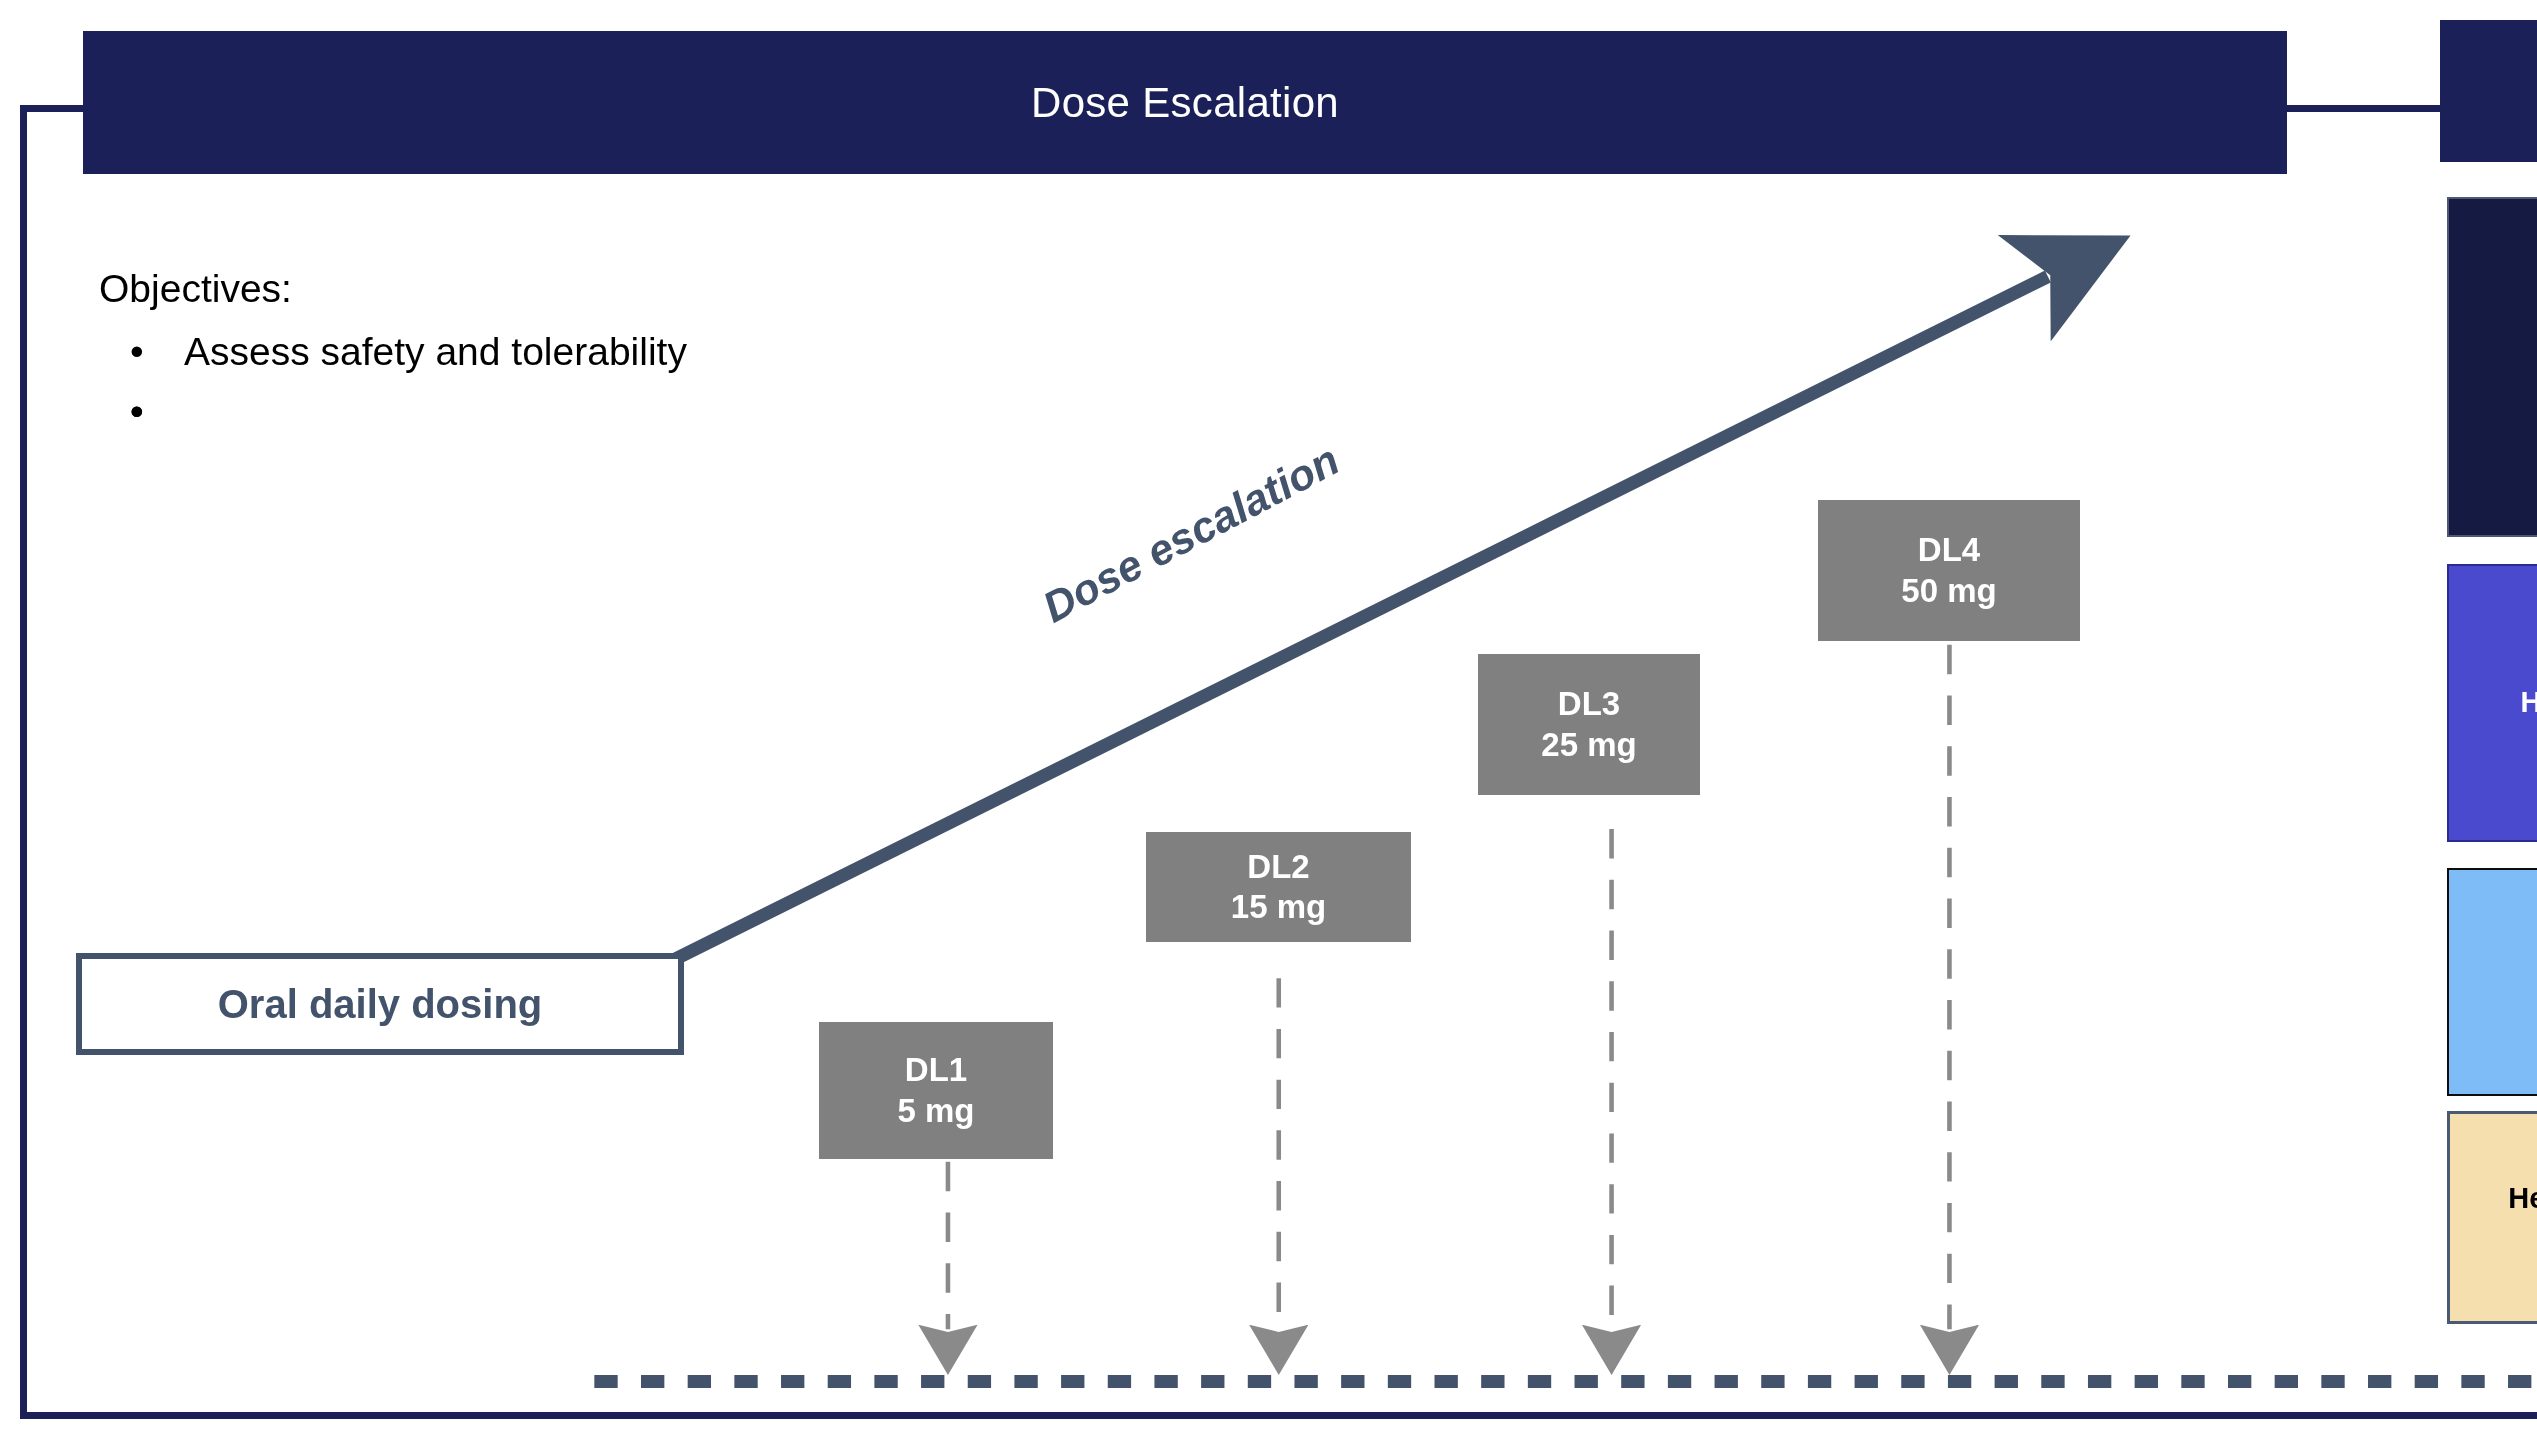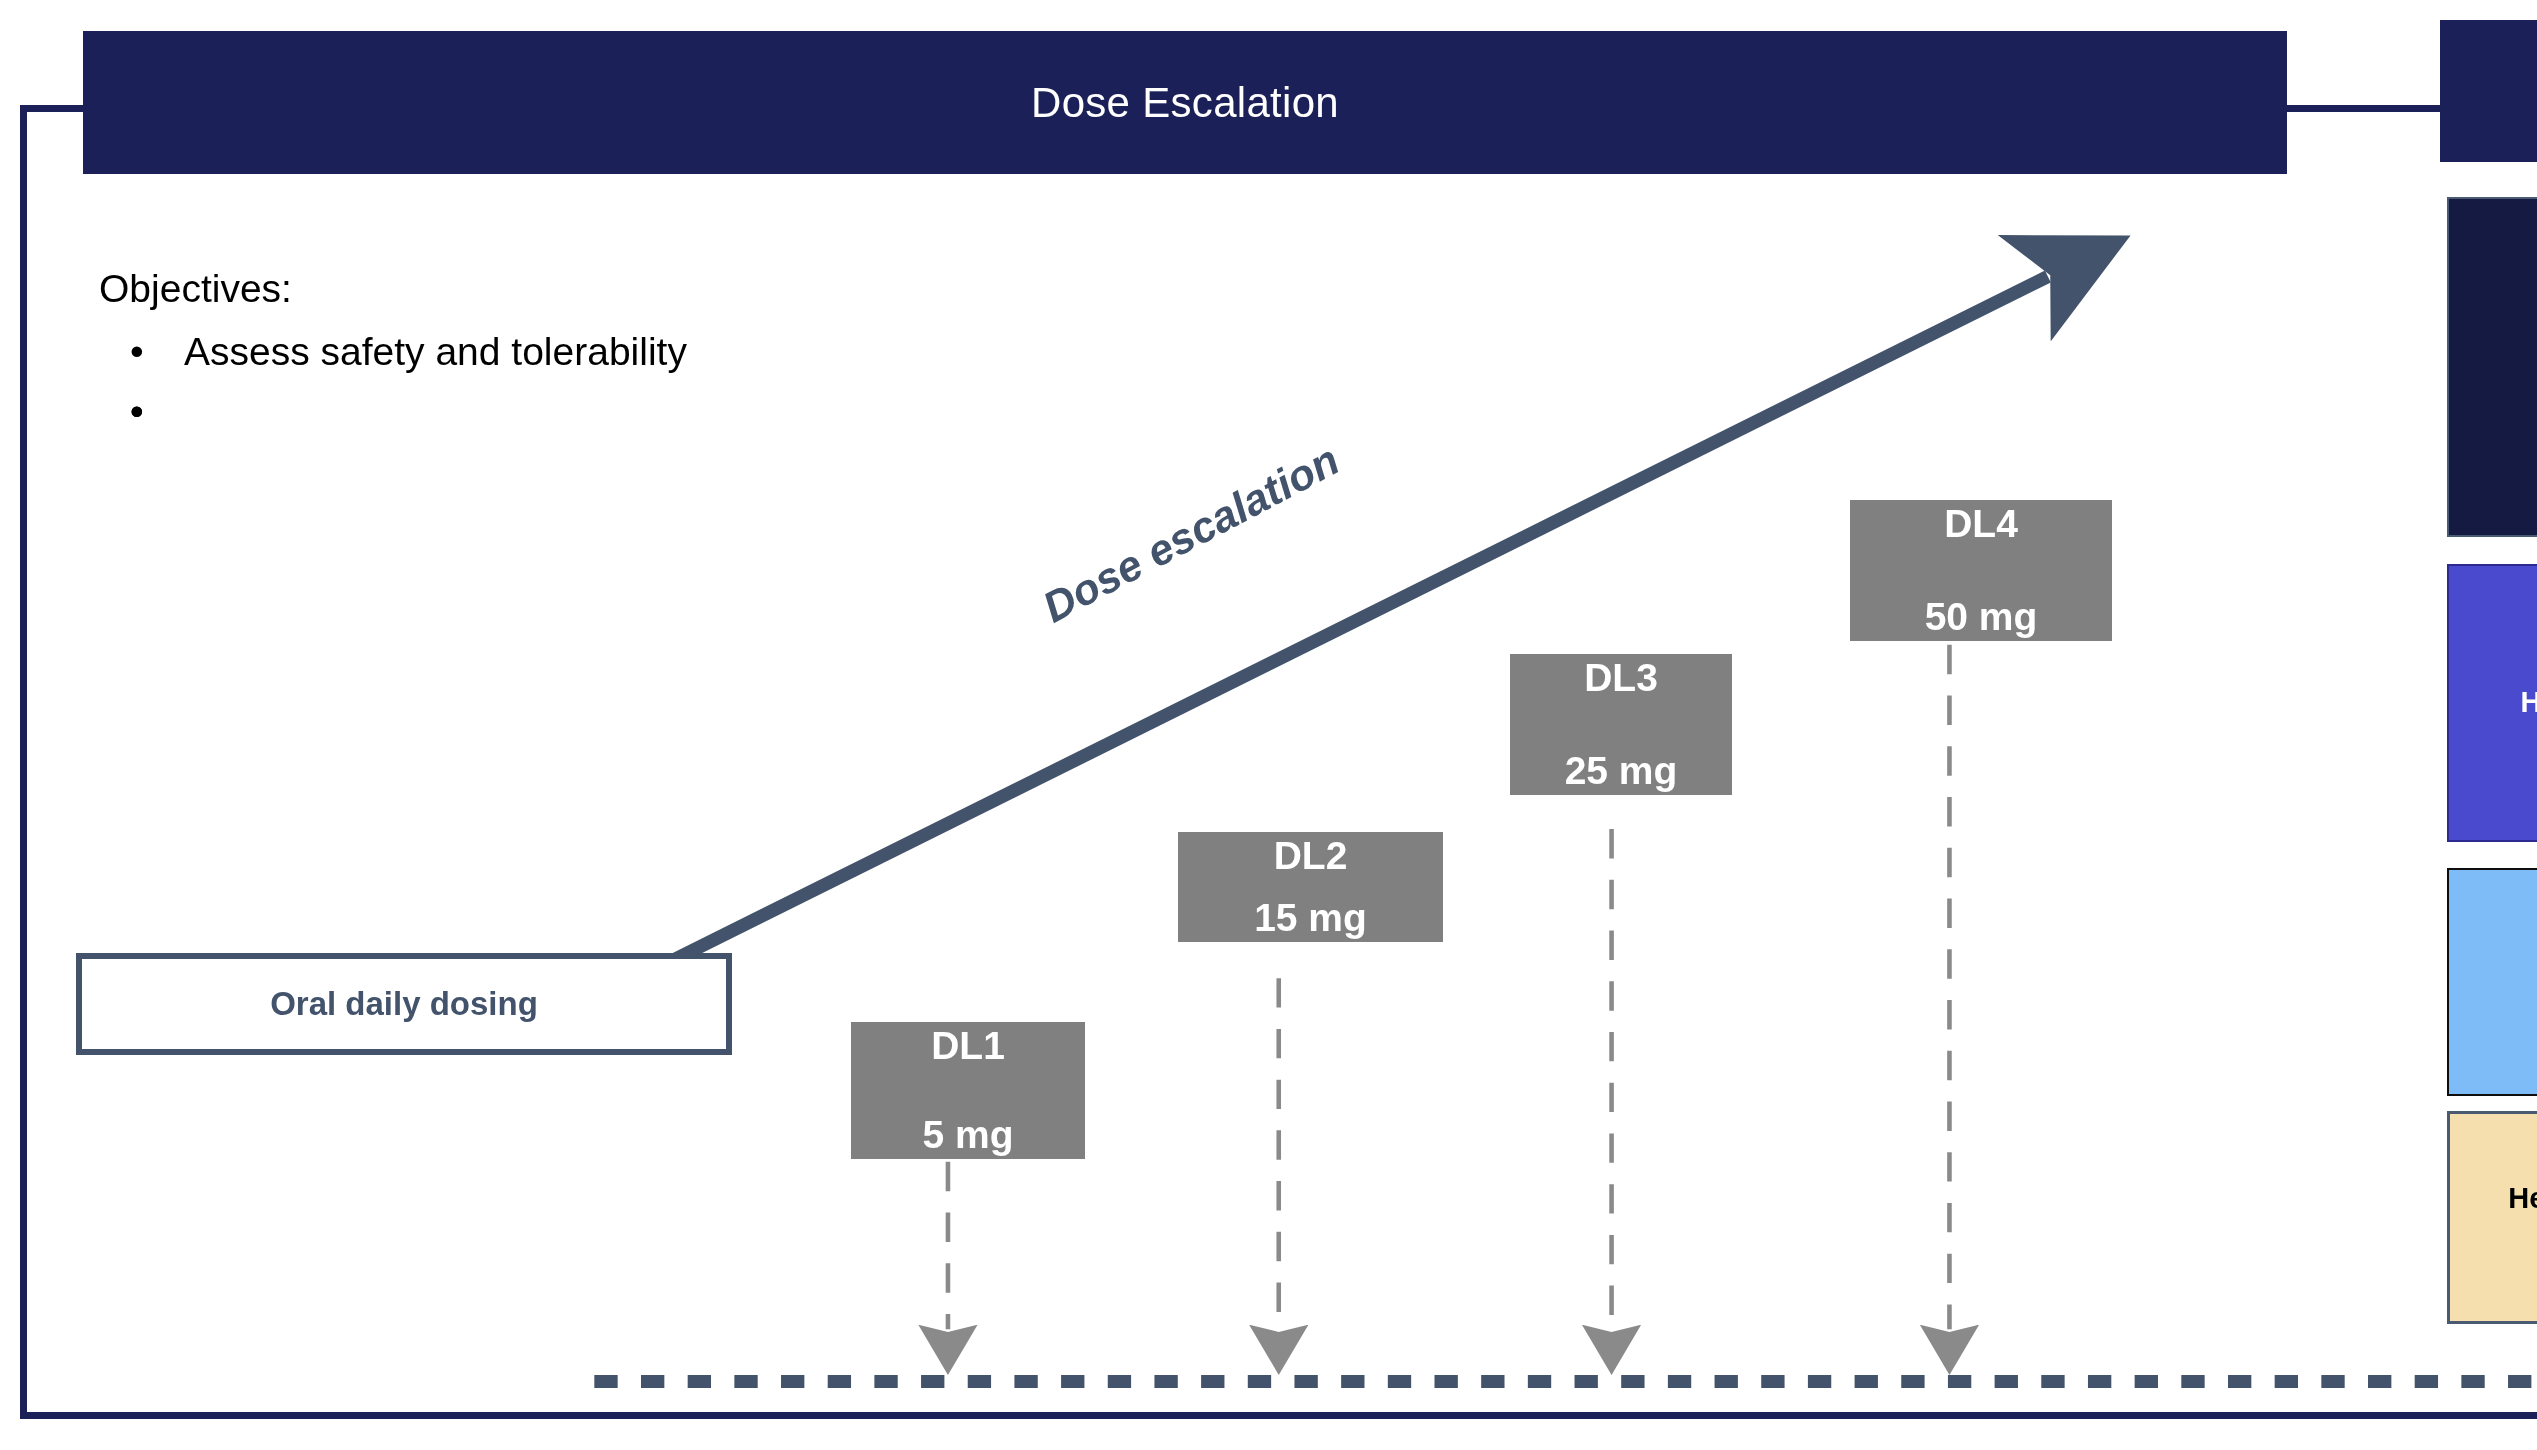--- a/index.html
+++ b/index.html
@@ -69,42 +69,41 @@
     font-size:43px;
     font-weight:700;
     font-style:italic;
     white-space:nowrap;
     z-index:4;
   }
 
   
   .oral-box{
     position:absolute; left:76px; top:953px;
-    width:656px; height:102px;
+    width:608px; height:102px;
     border:6px solid #42536b;
     background:#ffffff;
     display:flex; align-items:center; justify-content:center;
     color:#42536b;
-    font-size:33px;
+    font-size:40px;
     font-weight:700;
     z-index:4;
   }
 
   
   .dl-box{
     position:absolute;
     background:#808080;
     color:#ffffff;
     display:flex; flex-direction:column;
-    align-items:center; justify-content:space-between;
-    font-size:39px;
+    align-items:center; justify-content:center;
+    font-size:33px;
     font-weight:700;
     line-height:1.22;
     z-index:4;
-    margin-left:32px;
   }
   #dl-1 { left:819px; top:1022px; width:234px; height:137px; }
   #dl-2 { left:1146px; top:832px; width:265px; height:110px; }
   #dl-3 { left:1478px; top:654px; width:222px; height:141px; }
   #dl-4 { left:1818px; top:500px;  width:262px; height:141px; }
 
   
   .cohort-box{
     position:absolute; left:2447px;
     width:933px;

